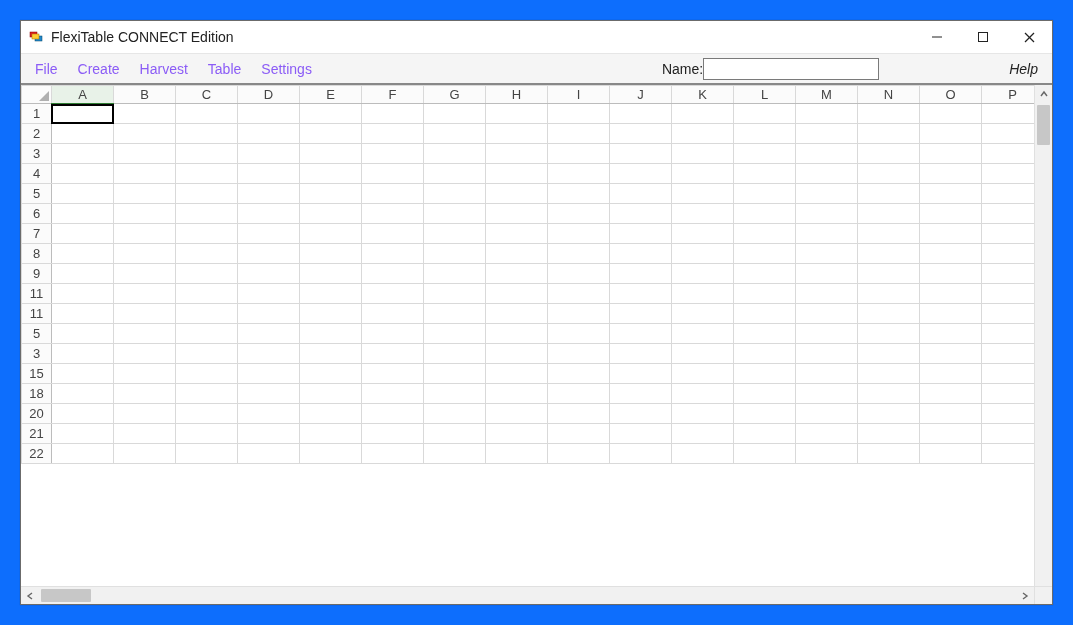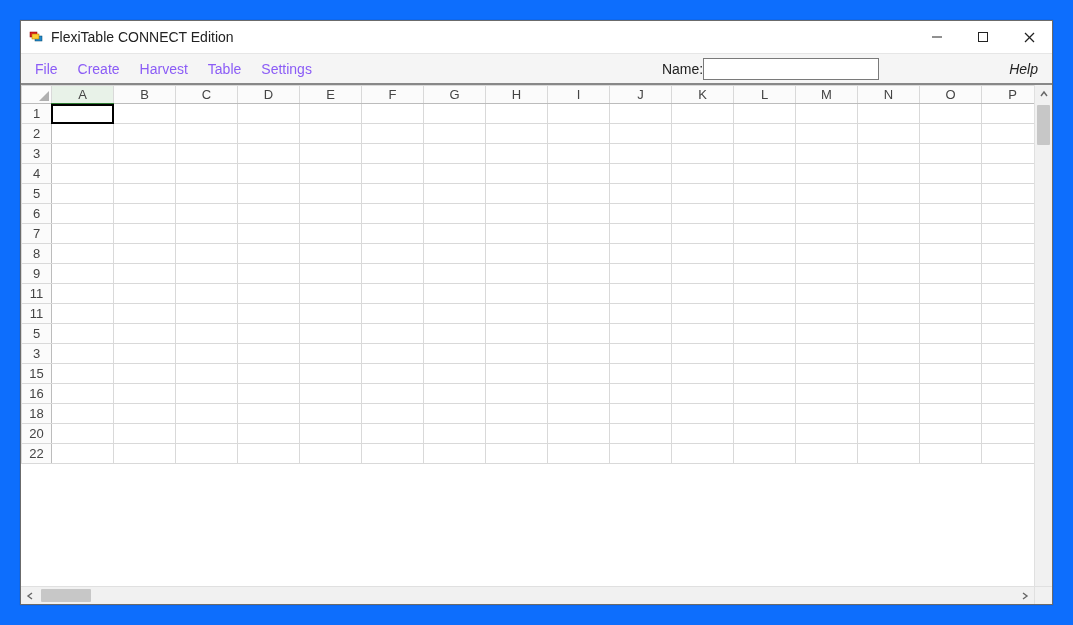--- a/index.html
+++ b/index.html
@@ -538,59 +538,59 @@
                 <td class="cell"></td>
                 <td class="cell"></td>
                 <td class="cell"></td>
                 <td class="cell"></td>
                 <td class="cell"></td>
                 <td class="cell"></td>
                 <td class="cell"></td>
                 <td class="cell"></td>
               </tr>
               <tr>
-                <th class="row-head">16</th>
-                <td class="cell"></td>
-                <td class="cell"></td>
-                <td class="cell"></td>
-                <td class="cell"></td>
-                <td class="cell"></td>
-                <td class="cell"></td>
-                <td class="cell"></td>
-                <td class="cell"></td>
-                <td class="cell"></td>
-                <td class="cell"></td>
-                <td class="cell"></td>
-                <td class="cell"></td>
-                <td class="cell"></td>
-                <td class="cell"></td>
-                <td class="cell"></td>
-                <td class="cell"></td>
-              </tr>
-              <tr>
                 <th class="row-head">18</th>
                 <td class="cell"></td>
                 <td class="cell"></td>
                 <td class="cell"></td>
                 <td class="cell"></td>
                 <td class="cell"></td>
                 <td class="cell"></td>
                 <td class="cell"></td>
                 <td class="cell"></td>
                 <td class="cell"></td>
                 <td class="cell"></td>
                 <td class="cell"></td>
                 <td class="cell"></td>
                 <td class="cell"></td>
                 <td class="cell"></td>
                 <td class="cell"></td>
                 <td class="cell"></td>
               </tr>
               <tr>
                 <th class="row-head">20</th>
+                <td class="cell"></td>
+                <td class="cell"></td>
+                <td class="cell"></td>
+                <td class="cell"></td>
+                <td class="cell"></td>
+                <td class="cell"></td>
+                <td class="cell"></td>
+                <td class="cell"></td>
+                <td class="cell"></td>
+                <td class="cell"></td>
+                <td class="cell"></td>
+                <td class="cell"></td>
+                <td class="cell"></td>
+                <td class="cell"></td>
+                <td class="cell"></td>
+                <td class="cell"></td>
+              </tr>
+              <tr>
+                <th class="row-head">21</th>
                 <td class="cell"></td>
                 <td class="cell"></td>
                 <td class="cell"></td>
                 <td class="cell"></td>
                 <td class="cell"></td>
                 <td class="cell"></td>
                 <td class="cell"></td>
                 <td class="cell"></td>
                 <td class="cell"></td>
                 <td class="cell"></td>

